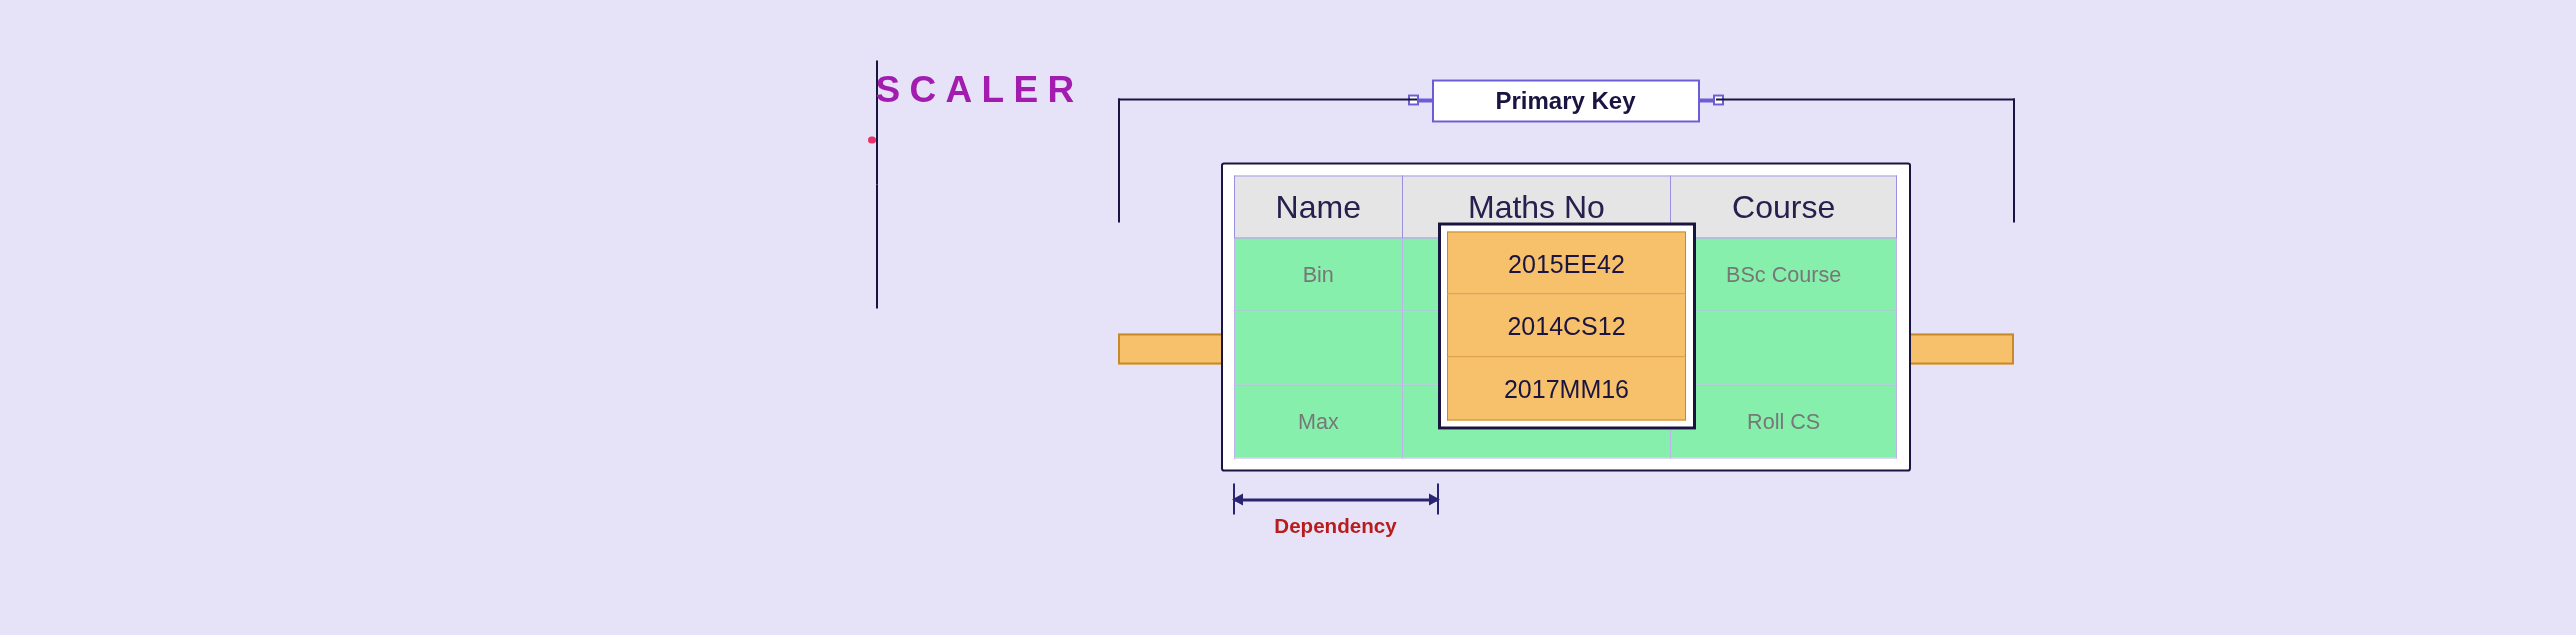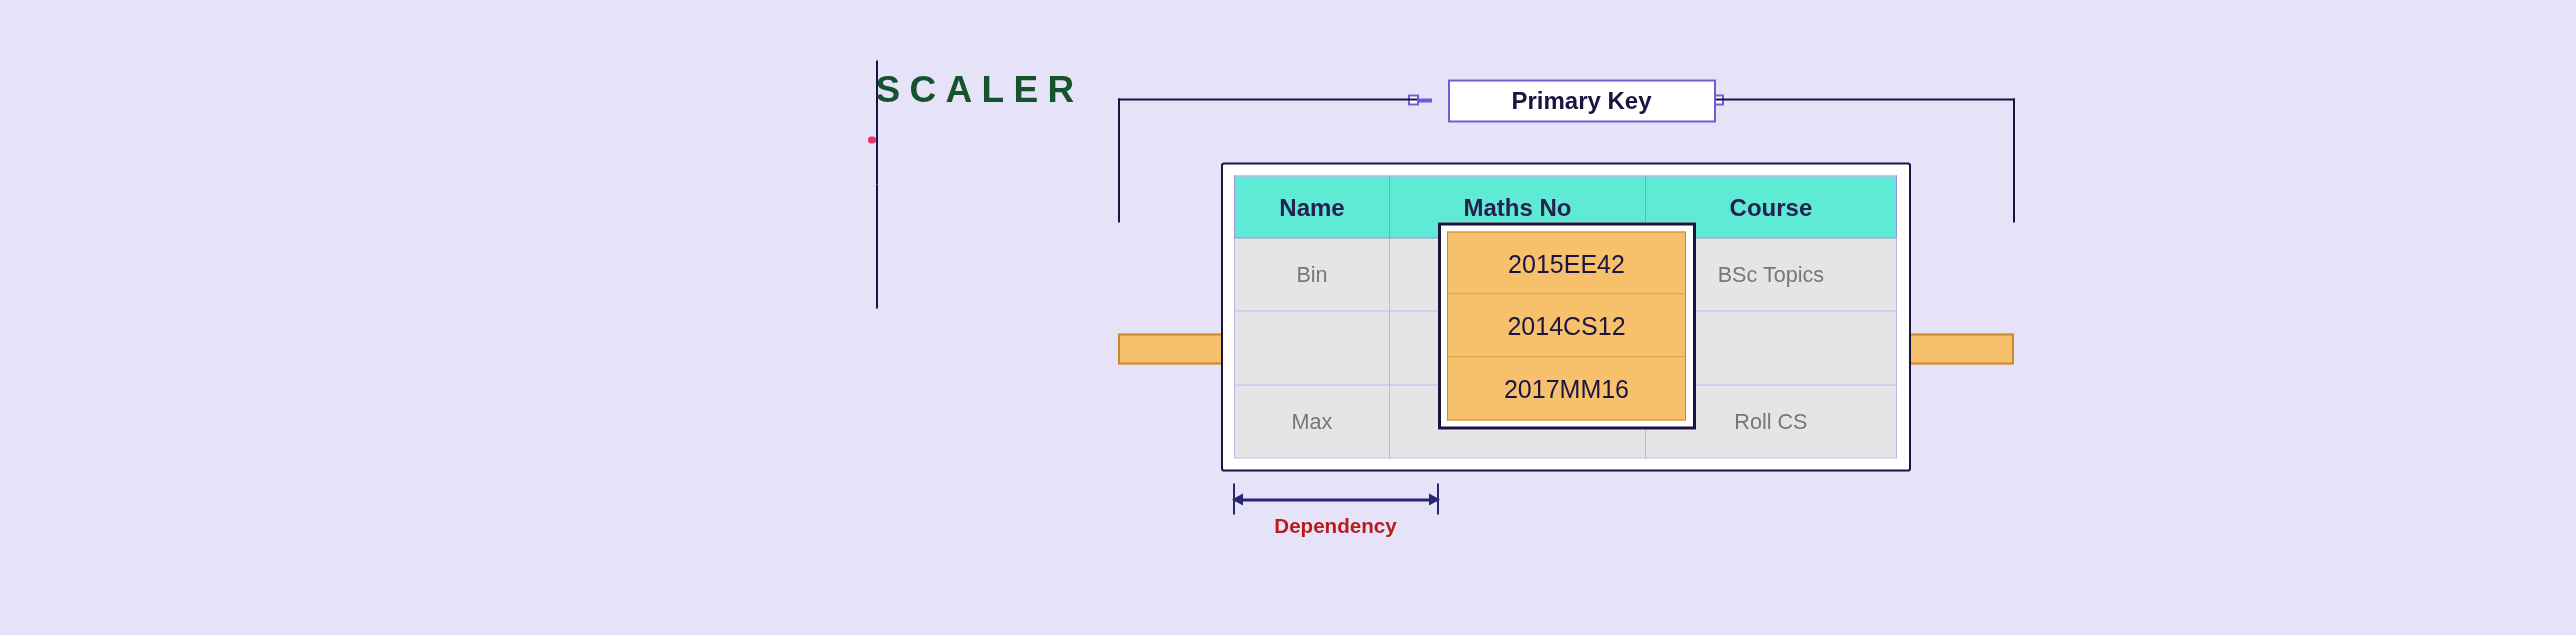--- a/index.html
+++ b/index.html
@@ -23,21 +23,21 @@
   .logo {
     position: absolute;
     left: 0px;
     top: 10.3px;
     width: 216px;
   }
   .logo-top {
     font-weight: 900;
     font-size: 37px;
     letter-spacing: 9.3px;
-    color: #14532d;
+    color: #a21caf;
     line-height: 1;
   }
   .logo-dot {
     display:inline-block;
     width:7.2px; height:7.2px;
     background:#e6336b;
     border-radius:50%;
     vertical-align: top;
     margin-left:-7.2px;
     margin-top:29px;
@@ -47,21 +47,21 @@
     font-size: 57px;
     color: #e6336b;
     line-height: 0.7;
     margin-top: -3.1px;
     margin-left: 15.5px;
   }
 
   
   .pk-box {
     position: absolute;
-    left: 572px;
+    left: 556px;
     top: 18.5px;
     width: 268px;
     height: 43px;
     background: #fff;
     border: 2.1px solid #6b5dd3;
     display: flex;
     align-items: center;
     justify-content: center;
     font-size: 24px;
     font-weight: 700;
@@ -143,29 +143,29 @@
     border-radius: 3.1px;
     z-index: 3;
     padding: 11.3px;
   }
   .table-grid {
     width: 100%;
     height: 100%;
     border-collapse: collapse;
   }
   .table-grid th {
-    background: #5eead4;
+    background: #e5e5e5;
     border: 1.5px solid #9a8fe0;
-    font-size: 24px;
-    font-weight: 700;
+    font-size: 32px;
+    font-weight: 400;
     color: #25204d;
     height: 62px;
   }
   .table-grid td {
-    background: #e5e5e5;
+    background: #86efac;
     border: 1.5px solid #bdb4ec;
     font-size: 21.6px;
     color: #777;
     text-align: center;
     height: 62px;
   }
 
   
   .roll-col {
     position: absolute;
@@ -258,21 +258,21 @@
         <tr>
           <th>Name</th>
           <th>Maths No</th>
           <th>Course</th>
         </tr>
       </thead>
       <tbody>
         <tr>
           <td>Bin</td>
           <td>2015EE42</td>
-          <td>BSc Topics</td>
+          <td>BSc Course</td>
         </tr>
         <tr>
           <td></td>
           <td>2014CS12</td>
           <td></td>
         </tr>
         <tr>
           <td>Max</td>
           <td>2017MM16</td>
           <td>Roll CS</td>

